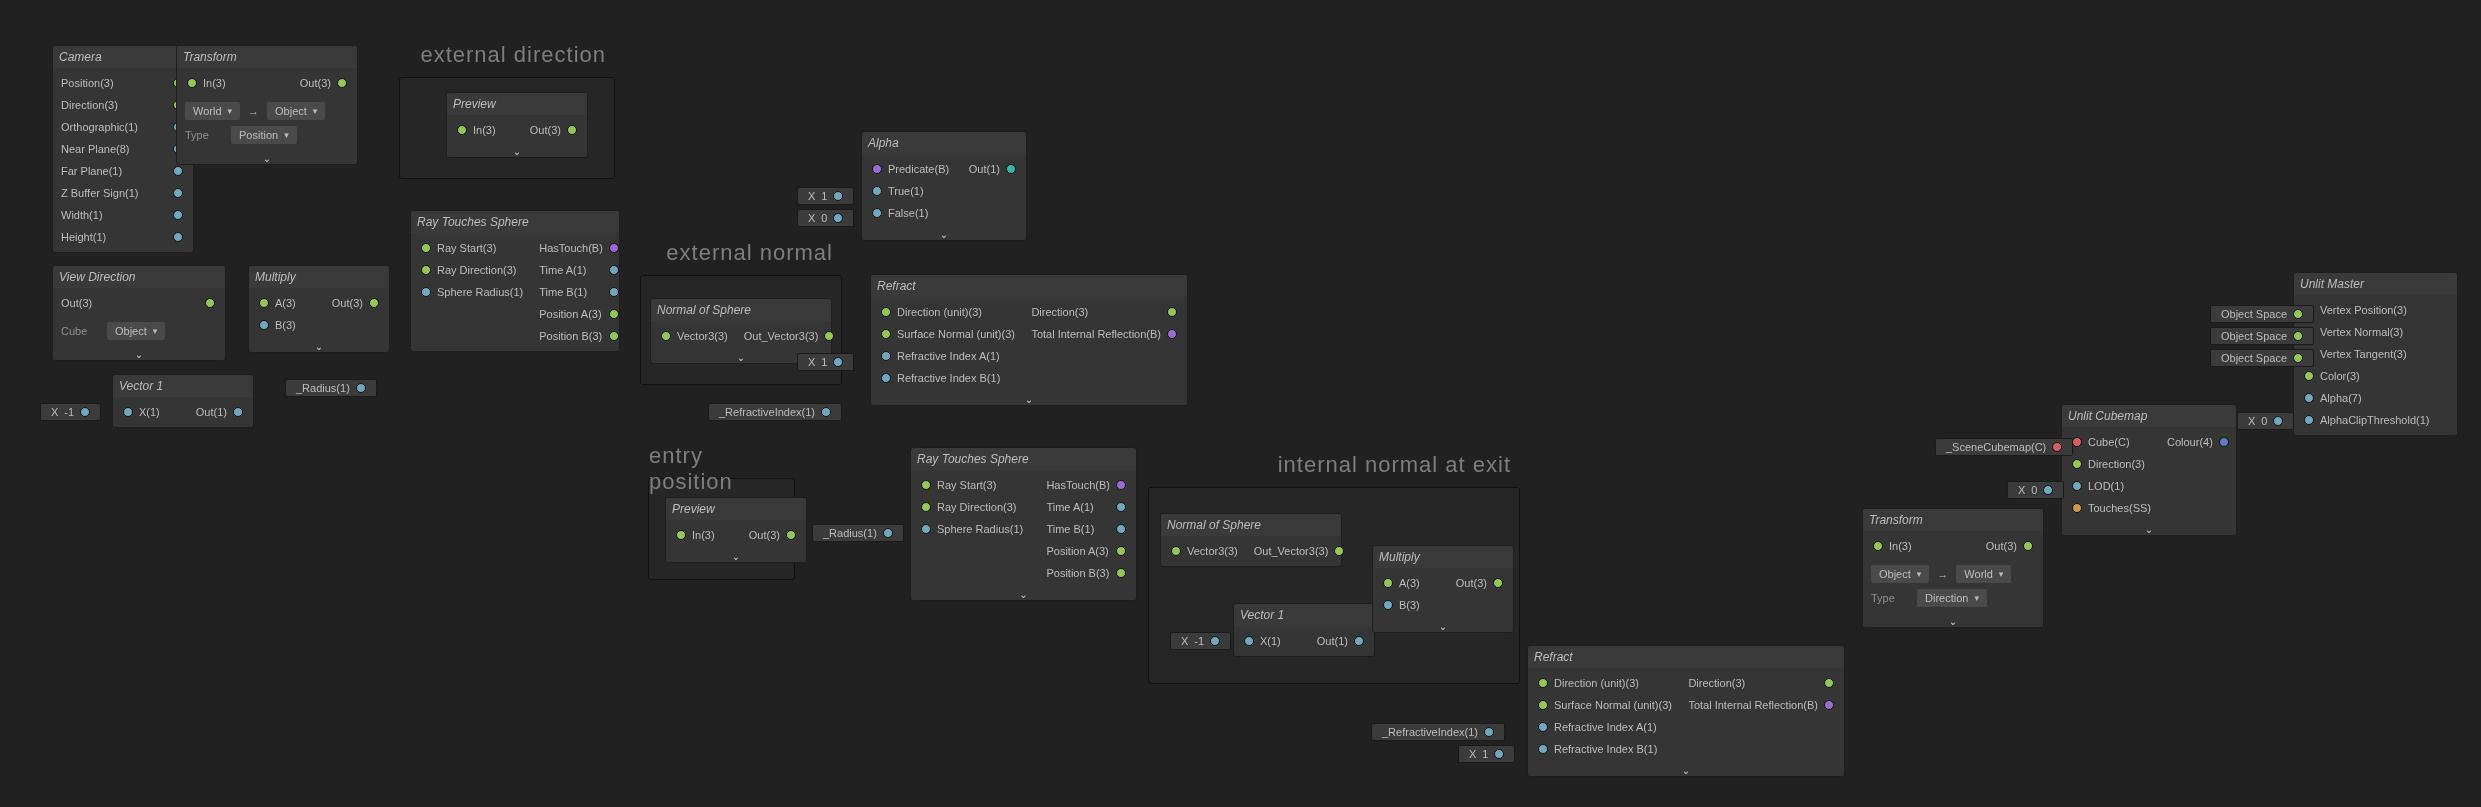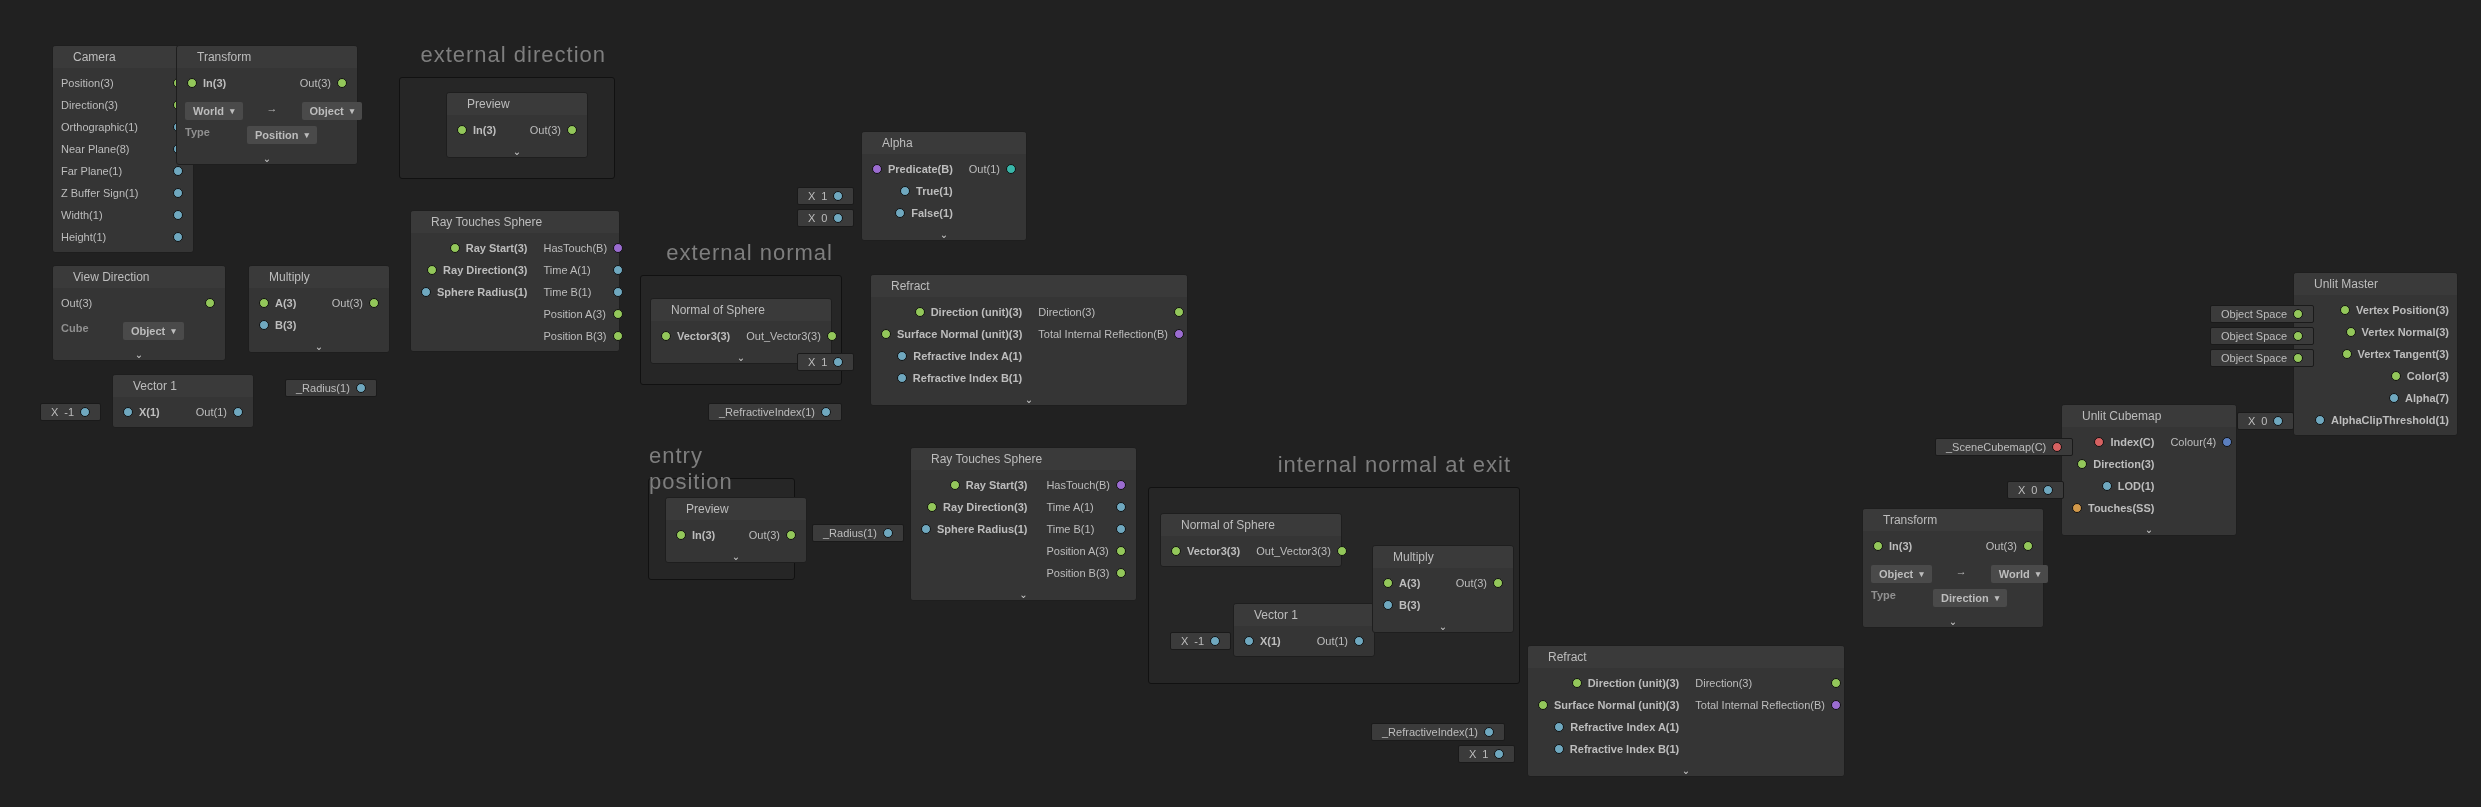--- a/index.html
+++ b/index.html
@@ -17,33 +17,33 @@
   }
   html,body{margin:0;padding:0;background:var(--bg);font-family:Arial,Helvetica,sans-serif;font-size:11px;color:var(--text);}
   .canvas{position:relative;width:2481px;height:807px;overflow:hidden;}
   svg.wires{position:absolute;inset:0;pointer-events:none;}
   svg.wires path{fill:none;}
 
   .group{position:absolute;background:var(--group-fill);border:1px solid var(--group-border);border-radius:3px;}
   .group .title{position:absolute;top:-36px;right:8px;font-size:22px;color:var(--group-title);letter-spacing:1px;pointer-events:none;}
 
   .node{position:absolute;background:var(--panel);border:1px solid #1e1e1e;border-radius:3px;display:flex;flex-direction:column;min-width:140px;}
-  .node .hdr{background:var(--panel-header);color:var(--text);padding:4px 20px;font-size:12px;border-radius:3px 3px 0 0;}
+  .node .hdr{background:var(--panel-header);color:var(--text);padding:4px 6px;font-size:12px;border-radius:3px 3px 0 0;font-style:italic;}
   .node .ports{display:flex;flex-direction:row;}
   .node .col{display:flex;flex-direction:column;padding:4px 0;}
-  .node .col.in .port{padding-left:10px;padding-right:8px;justify-content:flex-end;font-weight:bold;}
+  .node .col.in .port{padding-left:10px;padding-right:8px;justify-content:flex-start;}
   .node .col.out{margin-left:auto;}
   .node .col.out .port{padding-right:10px;padding-left:8px;justify-content:space-between;}
   .port{display:flex;align-items:center;gap:6px;height:22px;color:var(--text);font-size:11px;white-space:nowrap;}
   .port .dot{width:8px;height:8px;border-radius:50%;background:#888;border:1px solid #111;flex:0 0 auto;}
   .port.out .dot{order:2;}
   .node .extras{padding:4px 8px 8px 8px;display:flex;flex-direction:column;gap:6px;}
   .drop{display:flex;align-items:center;gap:6px;background:var(--drop);border-radius:2px;padding:3px 8px;font-size:11px;color:var(--text);}
   .drop::after{content:"▾";font-size:9px;color:var(--text);margin-left:auto;}
-  .row{display:flex;gap:24px;font-weight:bold;}
+  .row{display:flex;align-items:center;gap:8px;}
   .lbl{color:var(--text-dim);font-size:11px;min-width:38px;}
   .expand{height:12px;display:flex;align-items:center;justify-content:center;color:#ccc;font-size:10px;}
   .chip{position:absolute;display:flex;align-items:center;gap:6px;background:#3b3b3b;border:1px solid #1a1a1a;border-radius:2px;padding:2px 10px;font-size:11px;color:var(--text);}
   .chip .dot{width:8px;height:8px;border-radius:50%;background:#888;border:1px solid #111;}
   .chip .dot.right{order:2;}
 
   
   .c-green .dot, .dot.c-green{background:#93c75a;}
   .c-teal .dot, .dot.c-teal{background:#39b6a9;}
   .c-float .dot, .dot.c-float{background:#6fa8bf;}
@@ -646,21 +646,21 @@
   </div>
   <div class="expand">⌄</div>
 </div>
 
 <div class="node" style="left:2061px;top:404px;width:174px;">
   <div class="hdr">Unlit Cubemap</div>
   <div class="ports">
     <div class="col in">
       <div class="port c-red">
             <span class="dot"></span>
-            <span>Index(C)</span>
+            <span>Cube(C)</span>
           </div>
       <div class="port c-green">
             <span class="dot"></span>
             <span>Direction(3)</span>
           </div>
       <div class="port c-float">
             <span class="dot"></span>
             <span>LOD(1)</span>
           </div>
       <div class="port c-orange">

